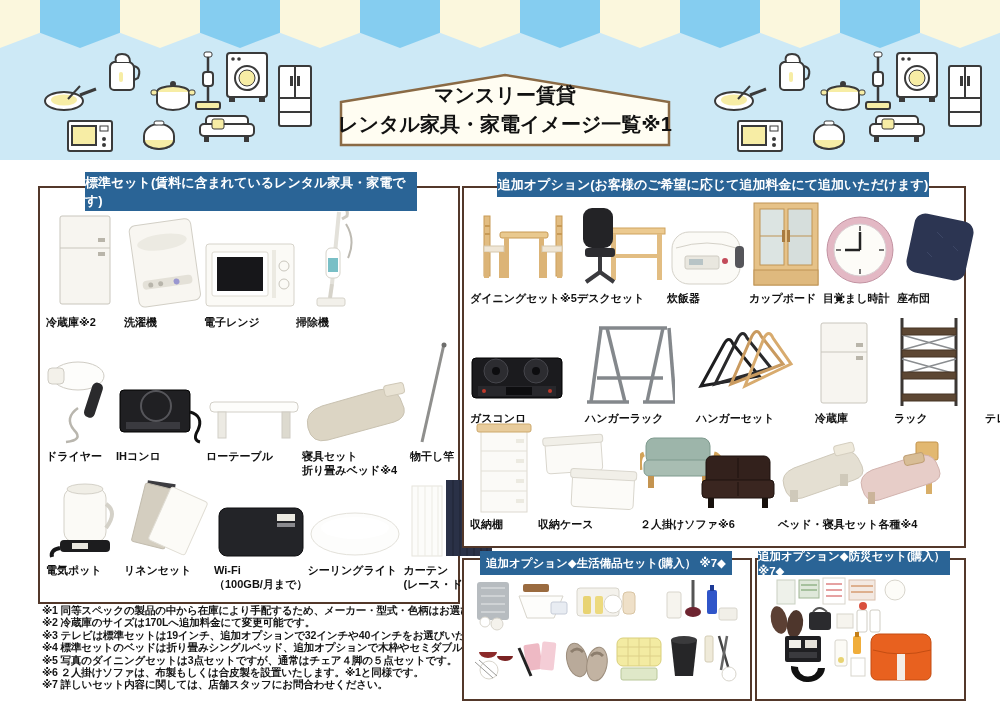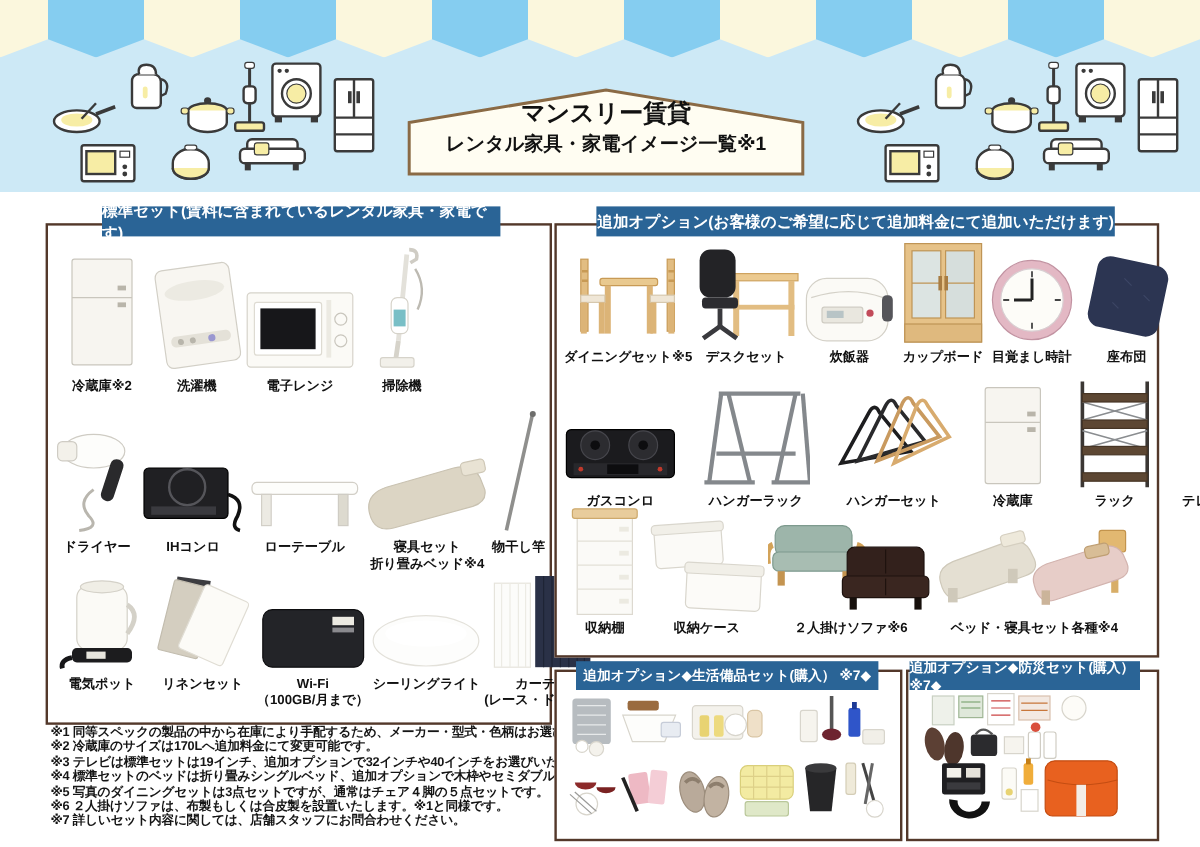--- a/index.html
+++ b/index.html
@@ -12,38 +12,38 @@
   .flag{width:80px;height:48px;clip-path:polygon(0 0,100% 0,100% 68%,50% 100%,0 68%);}
   .flag.blue{background:#85cdf0;}
   .flag.cream{background:#fbf7dd;}
   .icons{position:absolute;top:48px;width:290px;height:112px;}
   .icons .ic{position:absolute;}
 
   
   .title-plate{position:absolute;left:338px;top:72px;width:334px;height:76px;}
   .title-text{position:absolute;left:0;top:8px;width:334px;text-align:center;font-weight:bold;color:#111;}
   .title-text .t1{font-size:20px;line-height:1.5;}
-  .title-text .t2{font-size:16px;line-height:1.4;}
+  .title-text .t2{font-size:20px;line-height:1.4;}
 
   
   .panel{position:absolute;background:#fff;border:2px solid #53382a;}
   .p-std{left:38px;top:186px;width:418px;height:414px;}
   .p-opt{left:462px;top:186px;width:500px;height:358px;}
   .hdr{position:absolute;background:#2a6496;color:#fff;font-weight:bold;display:flex;align-items:center;justify-content:center;z-index:5;}
-  .hdr-std{left:85px;top:172px;width:332px;height:25px;font-size:13px;}
+  .hdr-std{left:85px;top:172px;width:332px;height:39px;font-size:13px;}
   .hdr-opt{left:497px;top:172px;width:432px;height:25px;font-size:13px;}
 
   .row{position:absolute;left:6px;right:6px;display:grid;}
   .s1{top:12px;grid-template-columns:repeat(5,1fr);}
   .s2{top:168px;grid-template-columns:repeat(5,1fr);}
   .s3{top:290px;grid-template-columns:repeat(5,1fr);}
   .o1{top:12px;grid-template-columns:repeat(6,1fr);}
   .o2{top:130px;grid-template-columns:repeat(6,1fr);gap:21px;}
   .o3{top:240px;grid-template-columns:0.85fr 1fr 1.45fr 1.7fr;}
-  .cell{display:flex;flex-direction:column;align-items:center;}
+  .cell{display:flex;flex-direction:column;align-items:flex-start;}
   .img{display:flex;align-items:flex-end;justify-content:center;width:100%;}
   .s1 .img{height:112px;} .s2 .img{height:90px;} .s3 .img{height:82px;}
   .o1 .img{height:88px;} .o2 .img{height:90px;} .o3 .img{height:86px;}
   .lbl{font-weight:bold;font-size:11px;line-height:1.3;text-align:center;color:#111;margin-top:3px;white-space:nowrap;}
   .lbl.sub{margin-top:0;}
 
   
   .notes{position:absolute;left:42px;top:604px;width:430px;}
   .note{font-weight:bold;font-size:10.6px;line-height:12.4px;white-space:nowrap;letter-spacing:-0.2px;color:#151515;}
 

